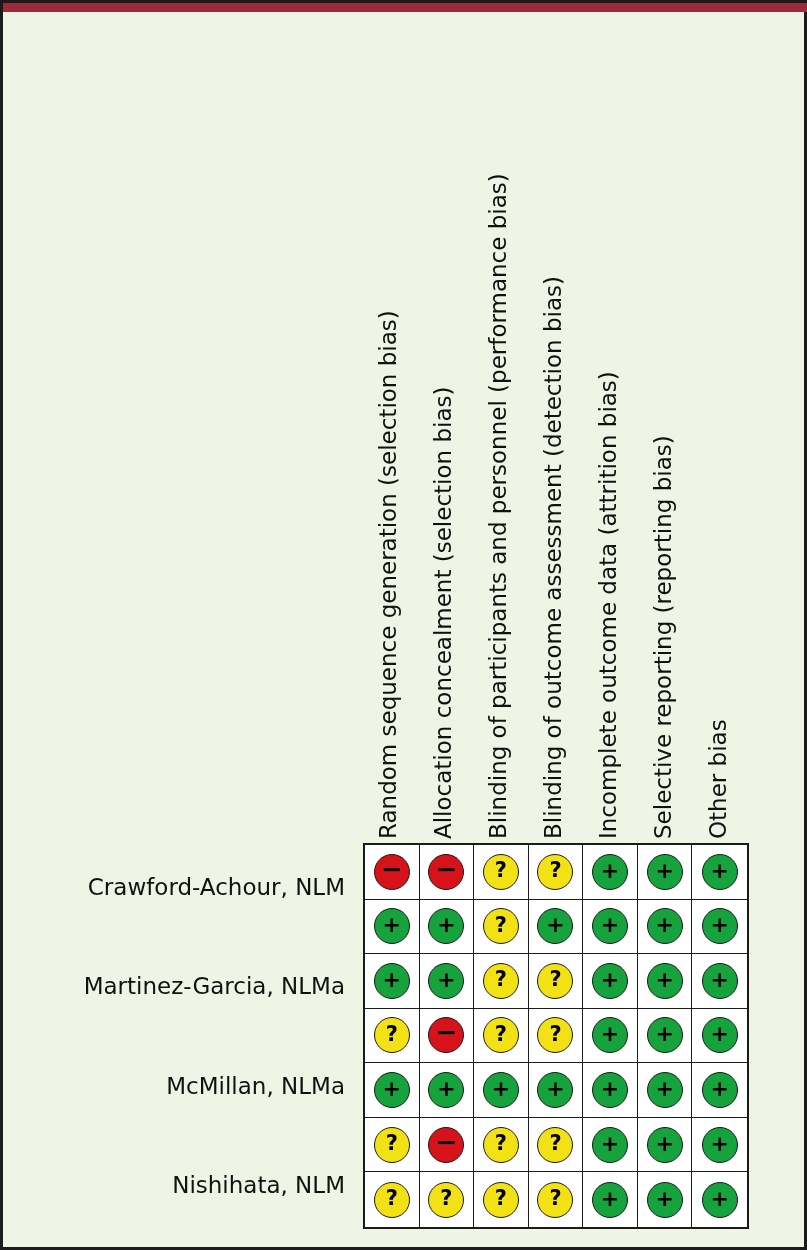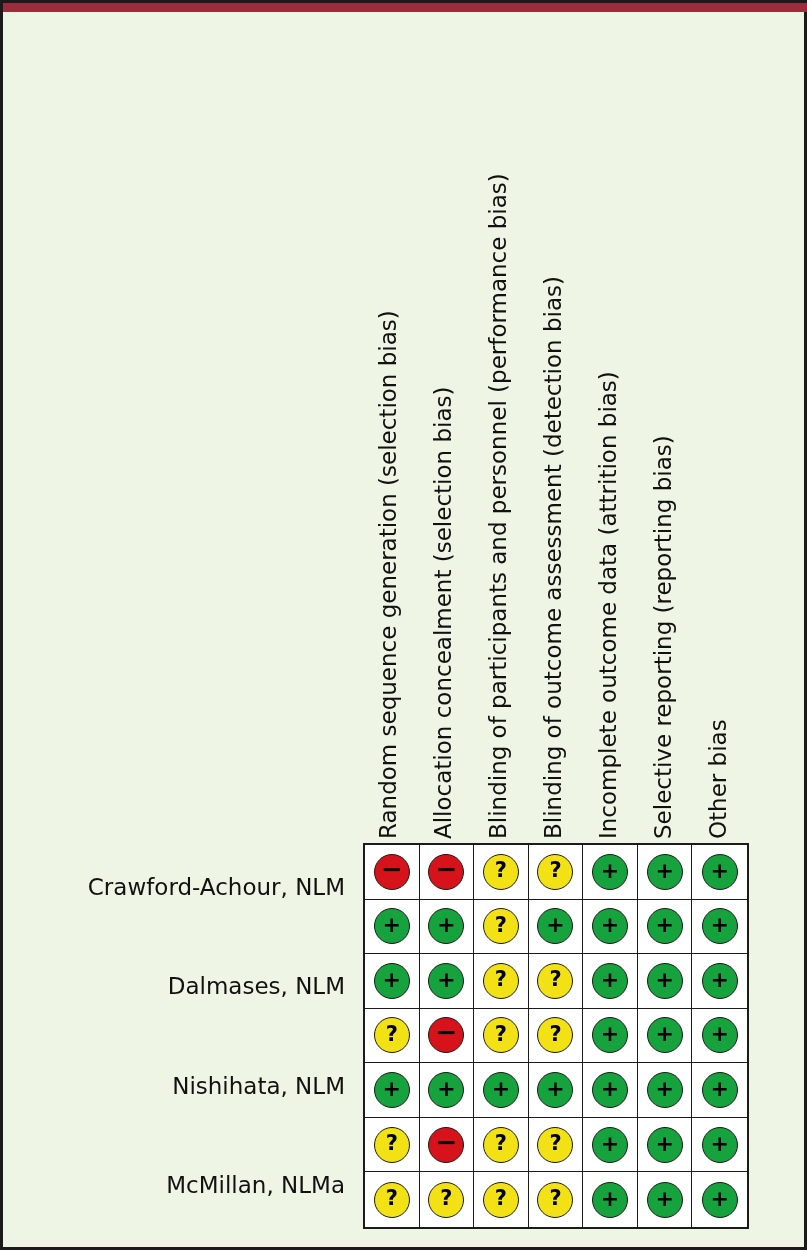--- a/index.html
+++ b/index.html
@@ -128,23 +128,23 @@
       </div>
       <div style="position: absolute; left: 275.714px; width: 55.1429px; bottom: 4px; height: 0px;">
         <div style="position: absolute; left: 36.5714px; bottom: 0px; transform: rotate(-90deg); transform-origin: left bottom; white-space: nowrap; font-size: 23px; line-height: 1; color: rgb(17, 17, 17);">Selective reporting (reporting bias)</div>
       </div>
       <div style="position: absolute; left: 330.857px; width: 55.1429px; bottom: 4px; height: 0px;">
         <div style="position: absolute; left: 36.5714px; bottom: 0px; transform: rotate(-90deg); transform-origin: left bottom; white-space: nowrap; font-size: 23px; line-height: 1; color: rgb(17, 17, 17);">Other bias</div>
       </div>
     </div>
   <div id="row-labels">
       <div class="row-label">Crawford-Achour, NLM</div>
-      <div class="row-label">Dalmases, NLM</div>
+      <div class="row-label">Martinez-Garcia, NLMa</div>
+      <div class="row-label">McMillan, NLMa</div>
       <div class="row-label">Nishihata, NLM</div>
-      <div class="row-label">McMillan, NLMa</div>
     </div>
   <div id="risk-table">
       <div class="cell">
         <div class="judge high">
           <span class="glyph">−</span>
         </div>
       </div>
       <div class="cell">
         <div class="judge high">
           <span class="glyph">−</span>

